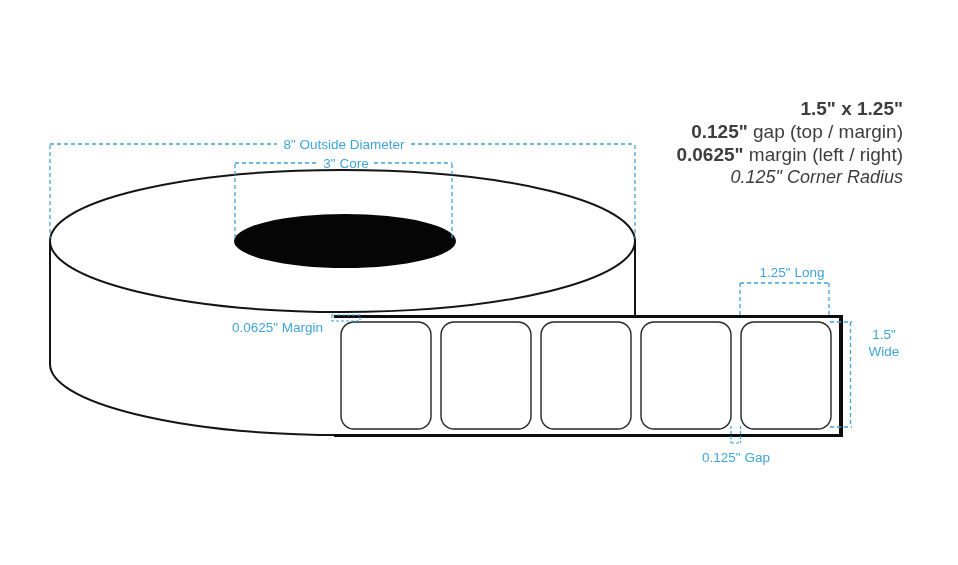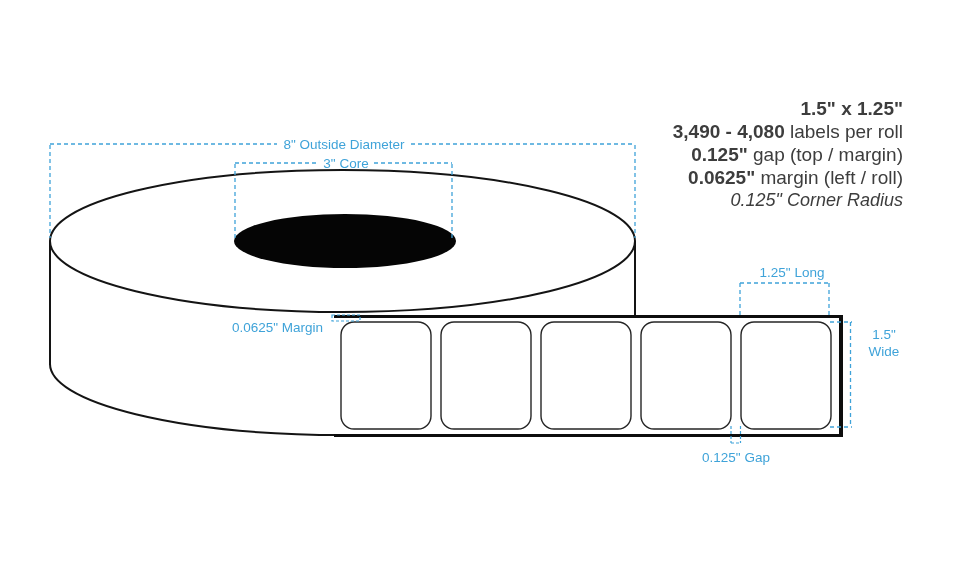--- a/index.html
+++ b/index.html
@@ -109,24 +109,21 @@
       <line class="dash-sm" x1="731" y1="443" x2="740.5" y2="443"></line>
       <text class="ann" x="736" y="462" text-anchor="middle">0.125" Gap</text>
     </g>
   </svg>
 
   <div class="specs">
     <div>
       <span class="b">1.5" x 1.25"</span>
     </div>
     <div>
-      <span class="b">3,490 - 4,080</span><span> labels per roll</span>
-    </div>
-    <div>
       <span class="b">0.125"</span><span> gap (top / margin)</span>
     </div>
     <div>
-      <span class="b">0.0625"</span><span> margin (left / roll)</span>
+      <span class="b">0.0625"</span><span> margin (left / right)</span>
     </div>
     <div class="it">0.125" Corner Radius</div>
   </div>
 
 </div>
 
 </body></html>

